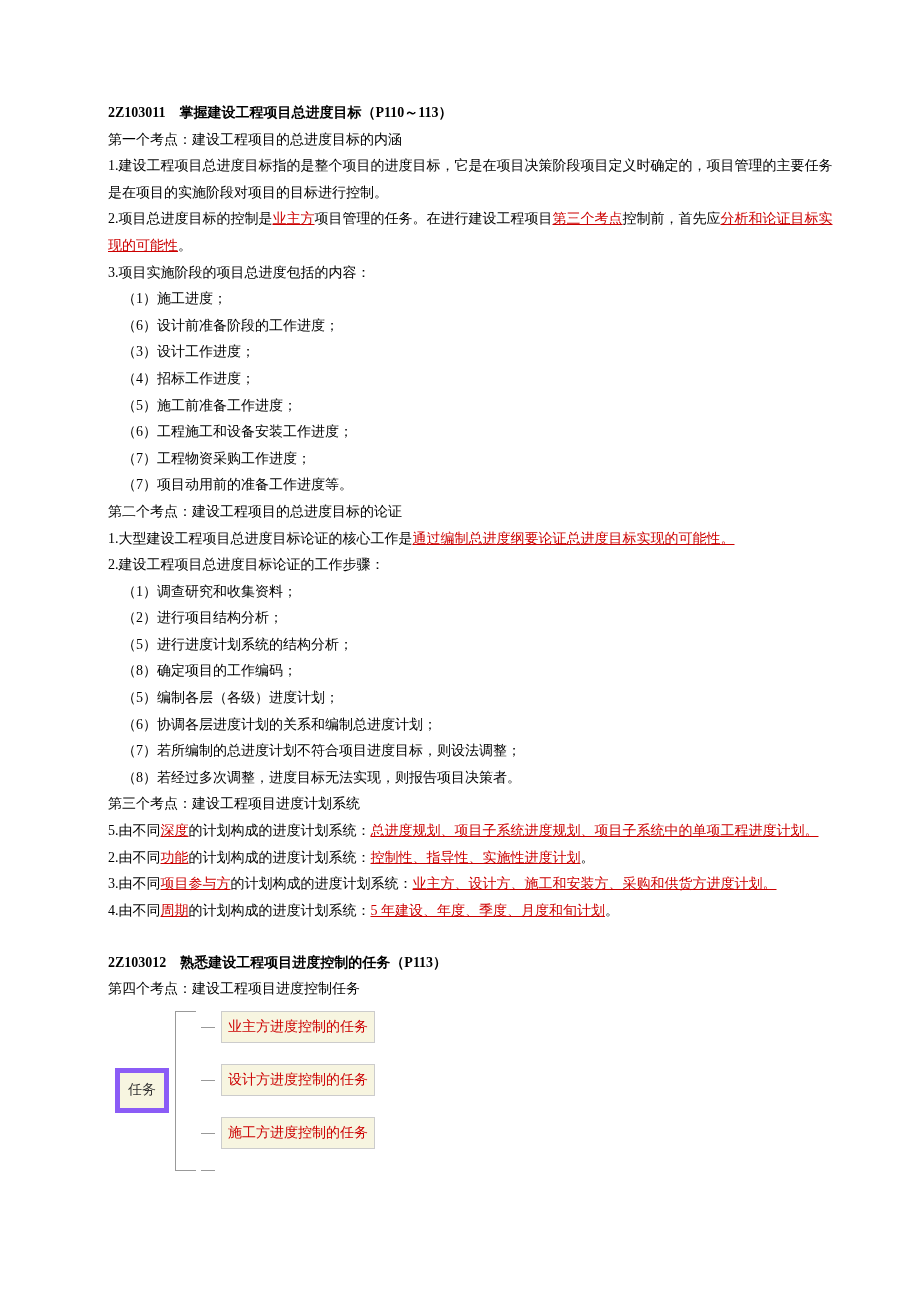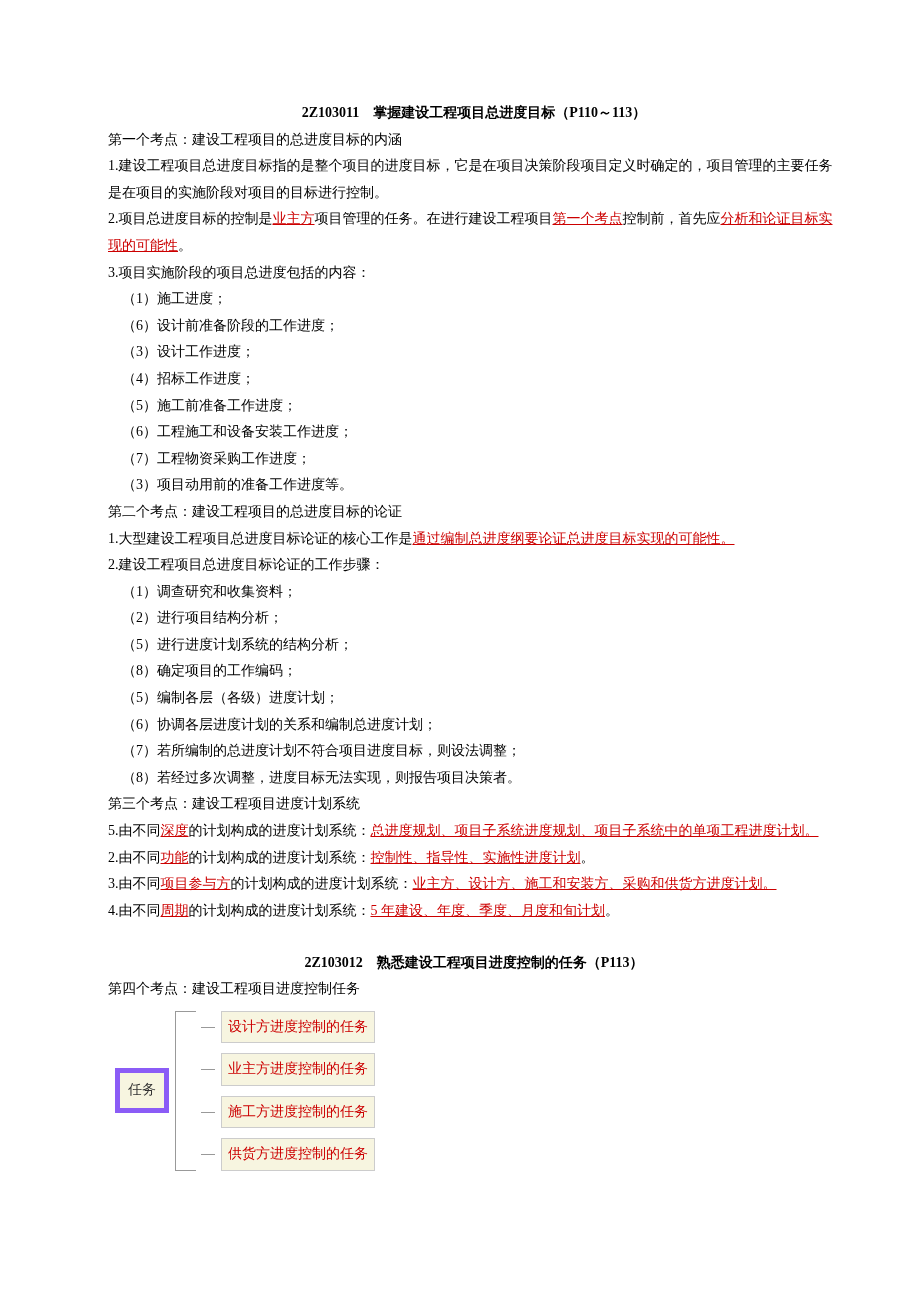--- a/index.html
+++ b/index.html
@@ -8,21 +8,20 @@
     line-height: 1.9;
     color: #000;
     background: #fff;
     margin: 0;
     padding: 100px 80px 60px 80px;
     width: 920px;
     box-sizing: border-box;
   }
   .bold {
     font-weight: bold;
-    text-align: center;
   }
   .hl {
     color: #c00;
     text-decoration: underline;
   }
   .indent1 {
     padding-left: 2em;
   }
   .indent2 {
     padding-left: 3em;
@@ -91,32 +90,32 @@
 </head>
 <body>
 
 <p class="bold indent1">2Z103011　掌握建设工程项目总进度目标（P110～113）</p>
 
 <p class="indent1">第一个考点：建设工程项目的总进度目标的内涵</p>
 
 <p class="indent1">1.建设工程项目总进度目标指的是整个项目的进度目标，它是在项目决策阶段项目定义时确定的，项目管理的主要任务是在项目的实施阶段对项目的目标进行控制。</p>
 
 <p class="indent1">
-  <span>2.项目总进度目标的控制是</span><span class="hl">业主方</span><span>项目管理的任务。在进行建设工程项目</span><span class="hl">第一个考点</span><span>控制前，首先应</span><span class="hl">分析和论证目标实现的可能性</span><span>。</span>
+  <span>2.项目总进度目标的控制是</span><span class="hl">业主方</span><span>项目管理的任务。在进行建设工程项目</span><span class="hl">第三个考点</span><span>控制前，首先应</span><span class="hl">分析和论证目标实现的可能性</span><span>。</span>
 </p>
 
 <p class="indent1">3.项目实施阶段的项目总进度包括的内容：</p>
 <p class="indent2">（1）施工进度；</p>
 <p class="indent2">（6）设计前准备阶段的工作进度；</p>
 <p class="indent2">（3）设计工作进度；</p>
 <p class="indent2">（4）招标工作进度；</p>
 <p class="indent2">（5）施工前准备工作进度；</p>
 <p class="indent2">（6）工程施工和设备安装工作进度；</p>
 <p class="indent2">（7）工程物资采购工作进度；</p>
-<p class="indent2">（3）项目动用前的准备工作进度等。</p>
+<p class="indent2">（7）项目动用前的准备工作进度等。</p>
 
 <p class="indent1">第二个考点：建设工程项目的总进度目标的论证</p>
 <p class="indent1">
   <span>1.大型建设工程项目总进度目标论证的核心工作是</span><span class="hl">通过编制总进度纲要论证总进度目标实现的可能性。</span>
 </p>
 <p class="indent1">2.建设工程项目总进度目标论证的工作步骤：</p>
 <p class="indent2">（1）调查研究和收集资料；</p>
 <p class="indent2">（2）进行项目结构分析；</p>
 <p class="indent2">（5）进行进度计划系统的结构分析；</p>
 <p class="indent2">（8）确定项目的工作编码；</p>
@@ -143,28 +142,27 @@
 
 <p class="bold indent1">2Z103012　熟悉建设工程项目进度控制的任务（P113）</p>
 <p class="indent1">第四个考点：建设工程项目进度控制任务</p>
 
 <div class="diagram">
   <div class="task-box">任务</div>
   <div class="bracket"></div>
   <div class="branches">
     <div class="branch">
         <div class="tick"></div>
-        <div class="branch-label">设计方进度控制的任务</div>
+        <div class="branch-label">业主方进度控制的任务</div>
       </div>
     <div class="branch">
         <div class="tick"></div>
-        <div class="branch-label">业主方进度控制的任务</div>
+        <div class="branch-label">设计方进度控制的任务</div>
       </div>
     <div class="branch">
         <div class="tick"></div>
         <div class="branch-label">施工方进度控制的任务</div>
       </div>
     <div class="branch">
         <div class="tick"></div>
-        <div class="branch-label">供货方进度控制的任务</div>
       </div>
   </div>
 </div>
 
 </body></html>

